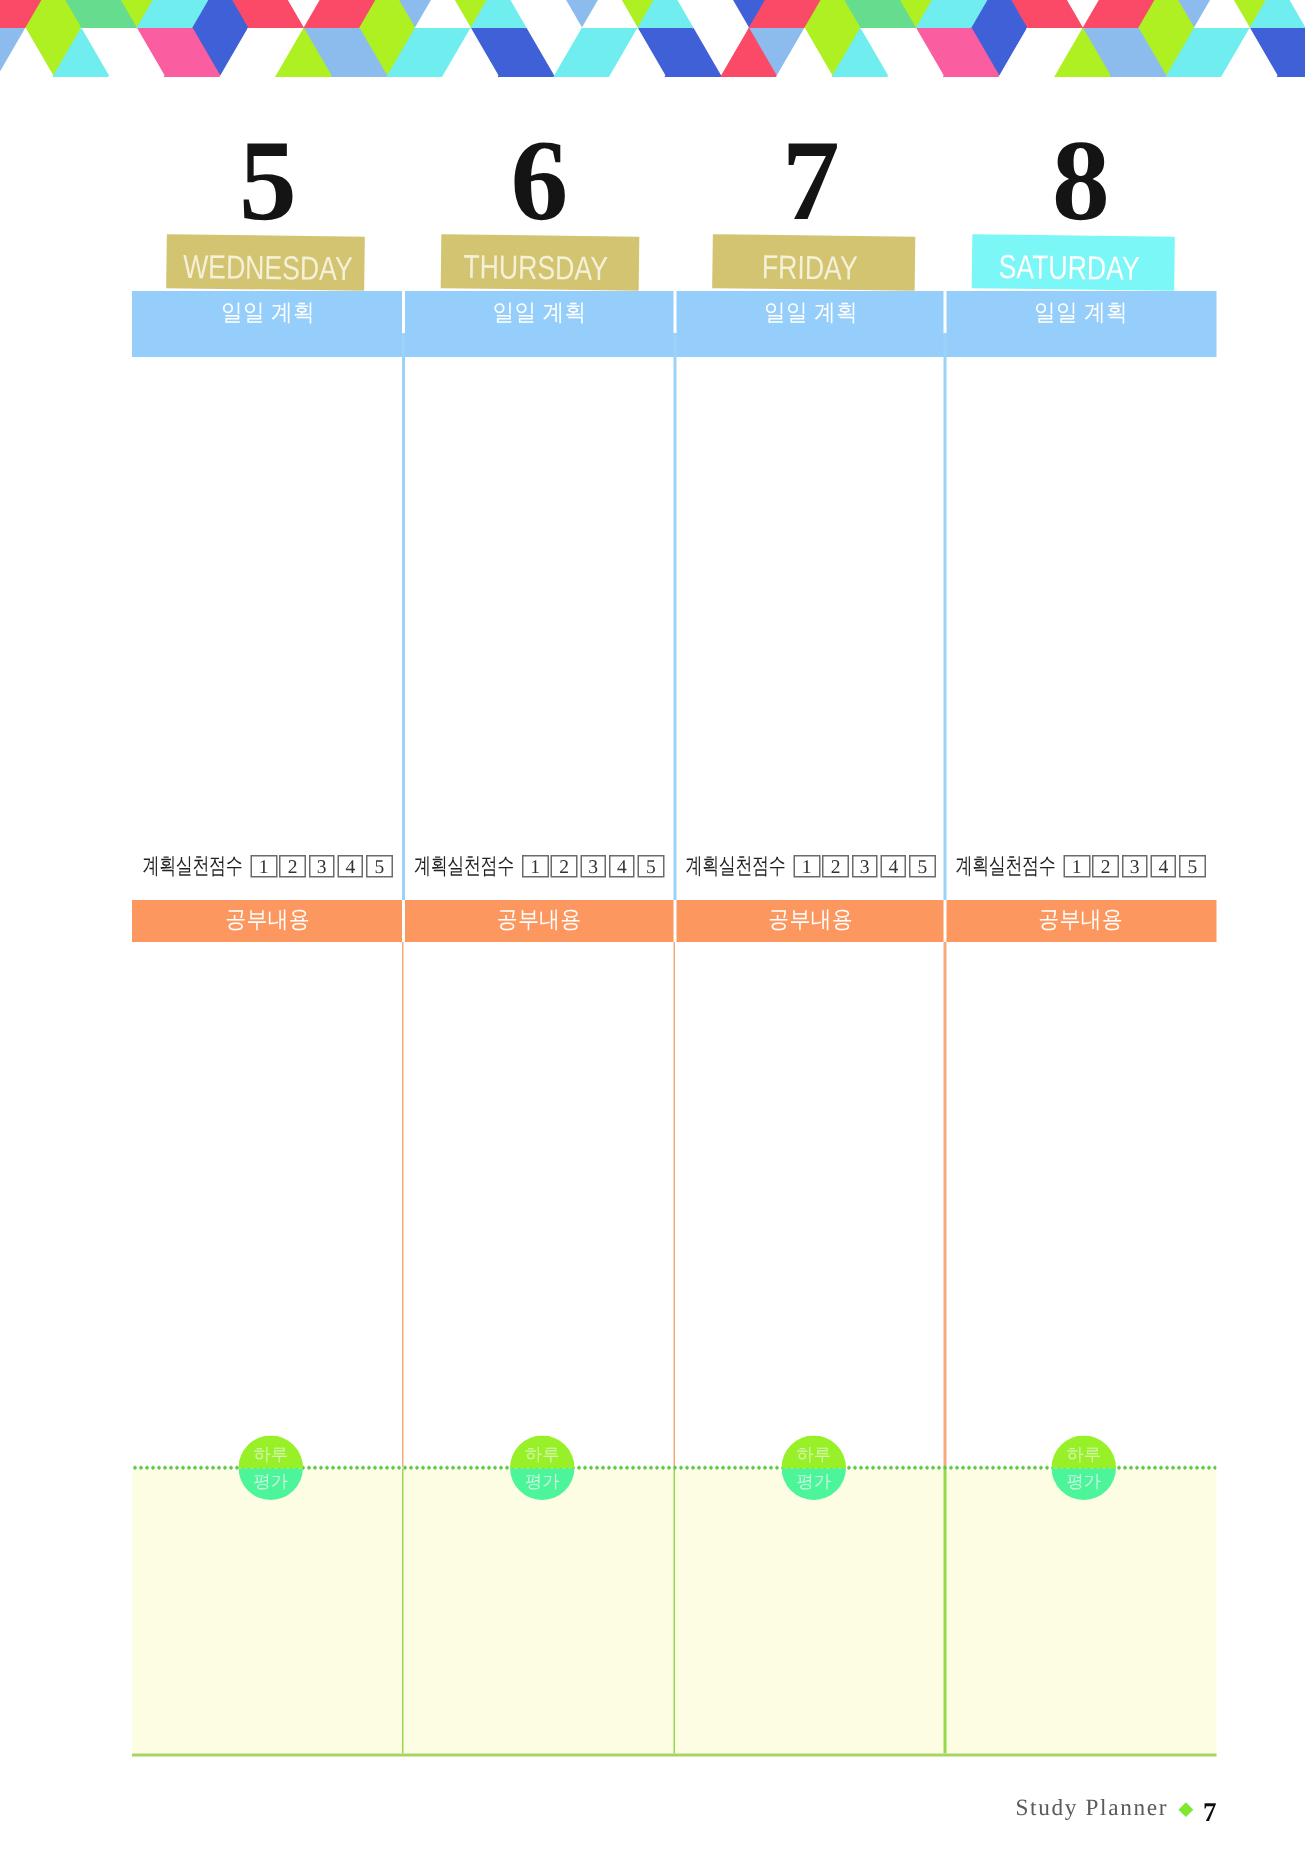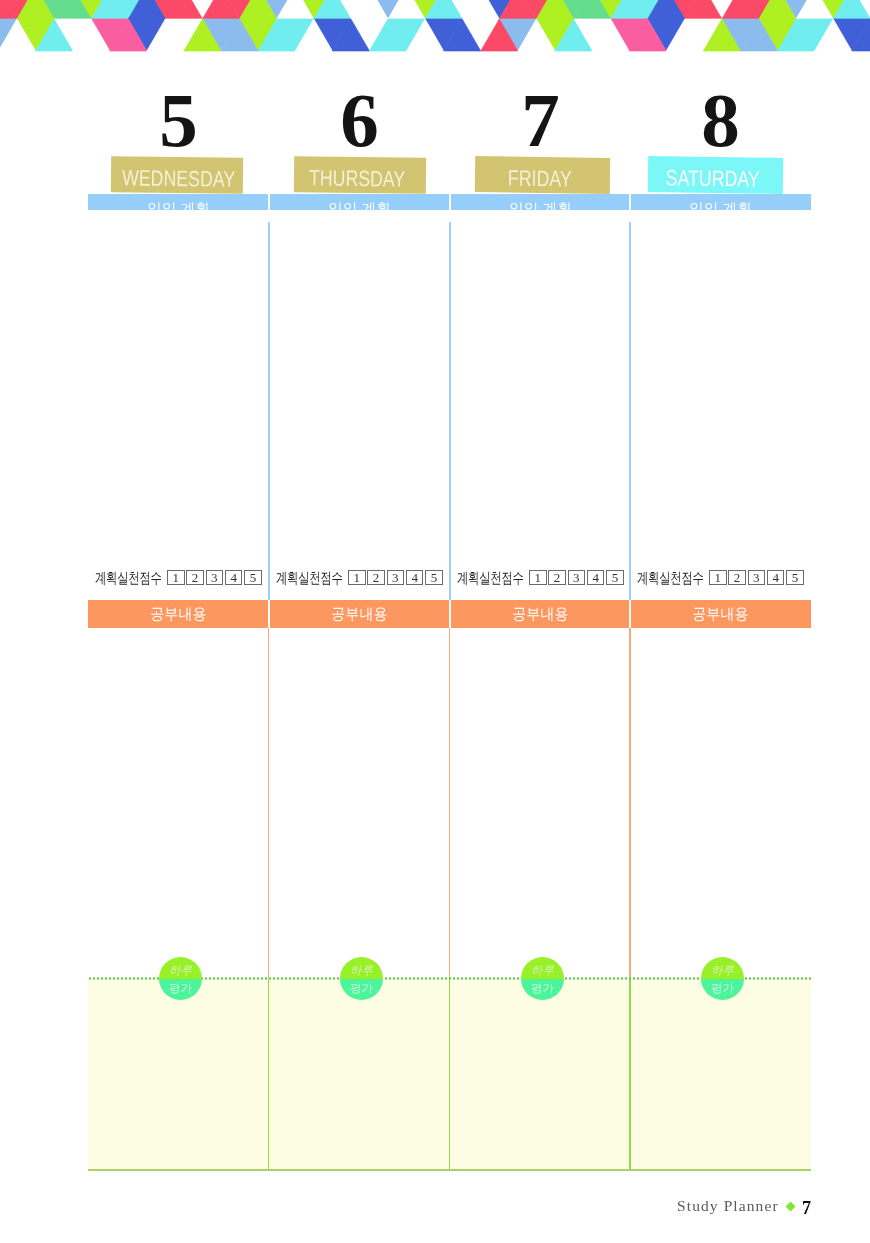--- a/index.html
+++ b/index.html
@@ -17,21 +17,21 @@
   .daynum{position:absolute;top:82px;left:0;width:181px;text-align:center;
           font-family:"Liberation Serif","DejaVu Serif",serif;font-weight:bold;
           font-size:77px;line-height:77px;color:#141414;}
   .wdaywrap{position:absolute;top:157px;height:36px;transform:rotate(0.75deg);}
   .wday{position:absolute;left:0;top:0;width:100%;height:36px;
         line-height:43px;text-align:center;
         font-size:22.2px;color:#f4f1d8;white-space:nowrap;
         font-family:"Liberation Sans","DejaVu Sans",sans-serif;}
   .wday i{font-style:normal;display:inline-block;transform:translateX(-3px) scaleX(0.80);transform-origin:center;}
 
-  .planbar{position:absolute;left:0;top:194px;width:181px;height:16px;background:#95cefa;}
+  .planbar{position:absolute;left:0;top:194px;width:181px;height:44px;background:#95cefa;}
   .bargap{position:absolute;width:2.4px;background:#fff;z-index:3;}
   .planbar span{position:absolute;left:0;top:0;width:181px;height:28px;
            line-height:29px;text-align:center;color:#fff;font-size:15.5px;letter-spacing:0.2px;
            display:block;}
   .planbar span i{font-style:normal;display:inline-block;transform:scaleX(0.93);}
 
   .scorerow{position:absolute;left:0;top:570px;width:181px;height:19px;
             display:flex;justify-content:center;}
   .scorelabel{width:67px;height:16px;overflow:visible;position:relative;}
   .scorelabel i{font-style:normal;position:absolute;left:0;top:0;
@@ -50,21 +50,21 @@
 
   .notebox{position:absolute;left:0;top:980px;width:181px;height:189px;background:#fdfde3;}
 
   .evalcircle{position:absolute;top:957px;left:71px;z-index:5;
               width:43px;height:43px;border-radius:50%;overflow:hidden;}
   .evalcircle .half{position:absolute;left:0;width:43px;height:21.5px;}
   .evalcircle .t{top:0;background:#98f028;}
   .evalcircle .b{top:21.5px;background:#4cf599;}
   .evalcircle .txt{position:absolute;left:0;width:43px;text-align:center;
               font-size:11.5px;line-height:12px;}
-  .evalcircle .txt.t1{top:7px;color:#d4f5b0;font-style:italic;}
+  .evalcircle .txt.t1{top:7px;color:#d4f5b0;}
   .evalcircle .txt.t2{top:24.5px;color:#c9f5e0;}
 
   
   .sep{position:absolute;width:2px;}
   .hline{position:absolute;height:2px;}
   .dotline{position:absolute;height:3px;}
 
   #footer{position:absolute;left:676px;top:1196px;width:140px;height:24px;}
   #footer .ft{position:absolute;left:1px;top:1px;
        font-family:"Liberation Serif","DejaVu Serif",serif;font-size:15.5px;color:#5a5a5c;letter-spacing:1.1px;}

